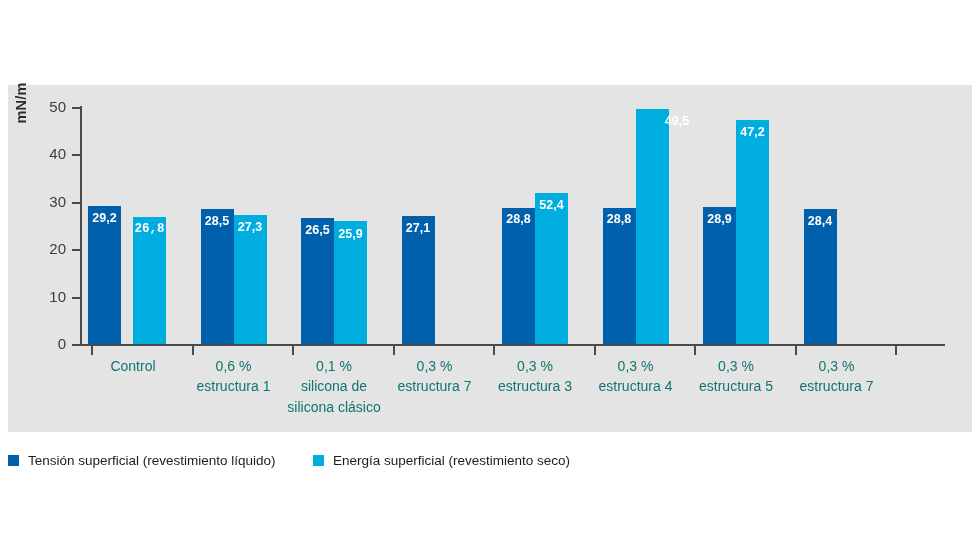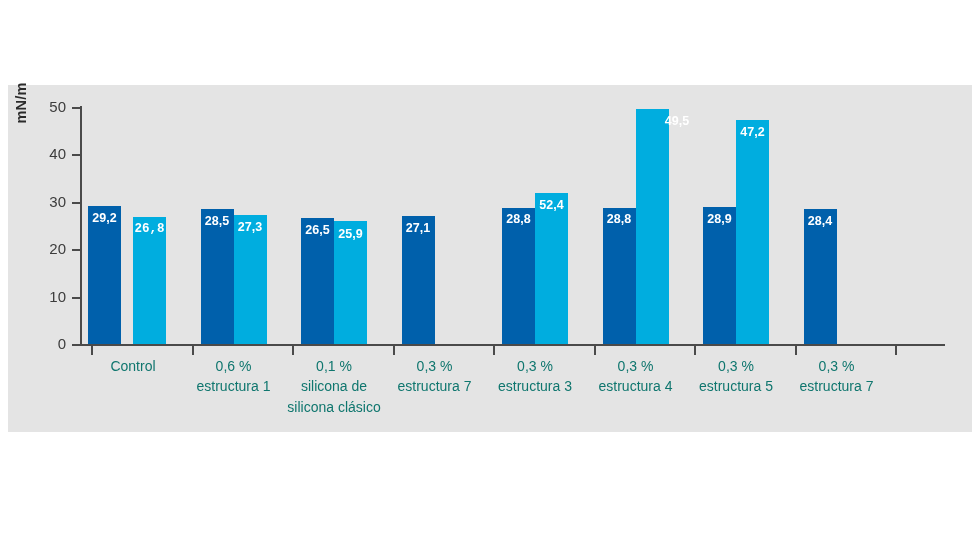--- a/index.html
+++ b/index.html
@@ -294,14 +294,24 @@
       <div class="catlabel" style="left: 661px;">
         <span class="l1">0,3 %</span>
         <span class="l2">estructura 5</span>
       </div>
       <div class="catlabel" style="left: 761.5px;">
         <span class="l1">0,3 %</span>
         <span class="l2">estructura 7</span>
       </div>
     </div>
 
+  <div class="legend" id="legend">
+      <div class="legend-item" style="left: 0px;">
+        <span class="legend-swatch" style="background: rgb(0, 96, 171);"></span>
+        <span class="legend-text">Tensión superficial (revestimiento líquido)</span>
+      </div>
+      <div class="legend-item" style="left: 305px;">
+        <span class="legend-swatch" style="background: rgb(0, 173, 223);"></span>
+        <span class="legend-text">Energía superficial (revestimiento seco)</span>
+      </div>
+    </div>
 
 </div>
 
 </body></html>

